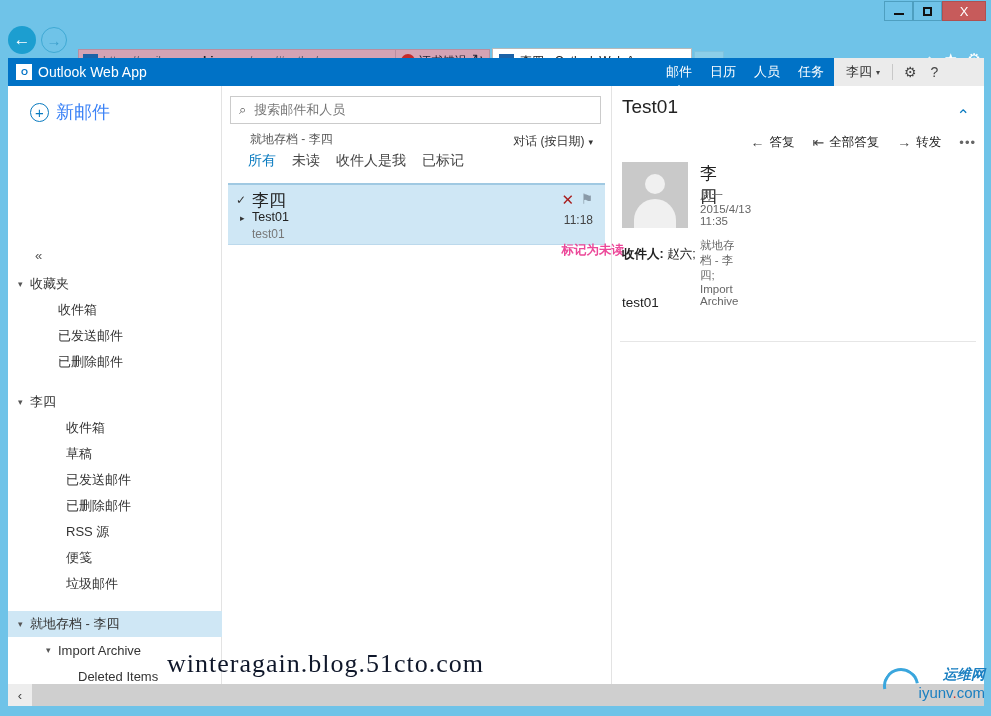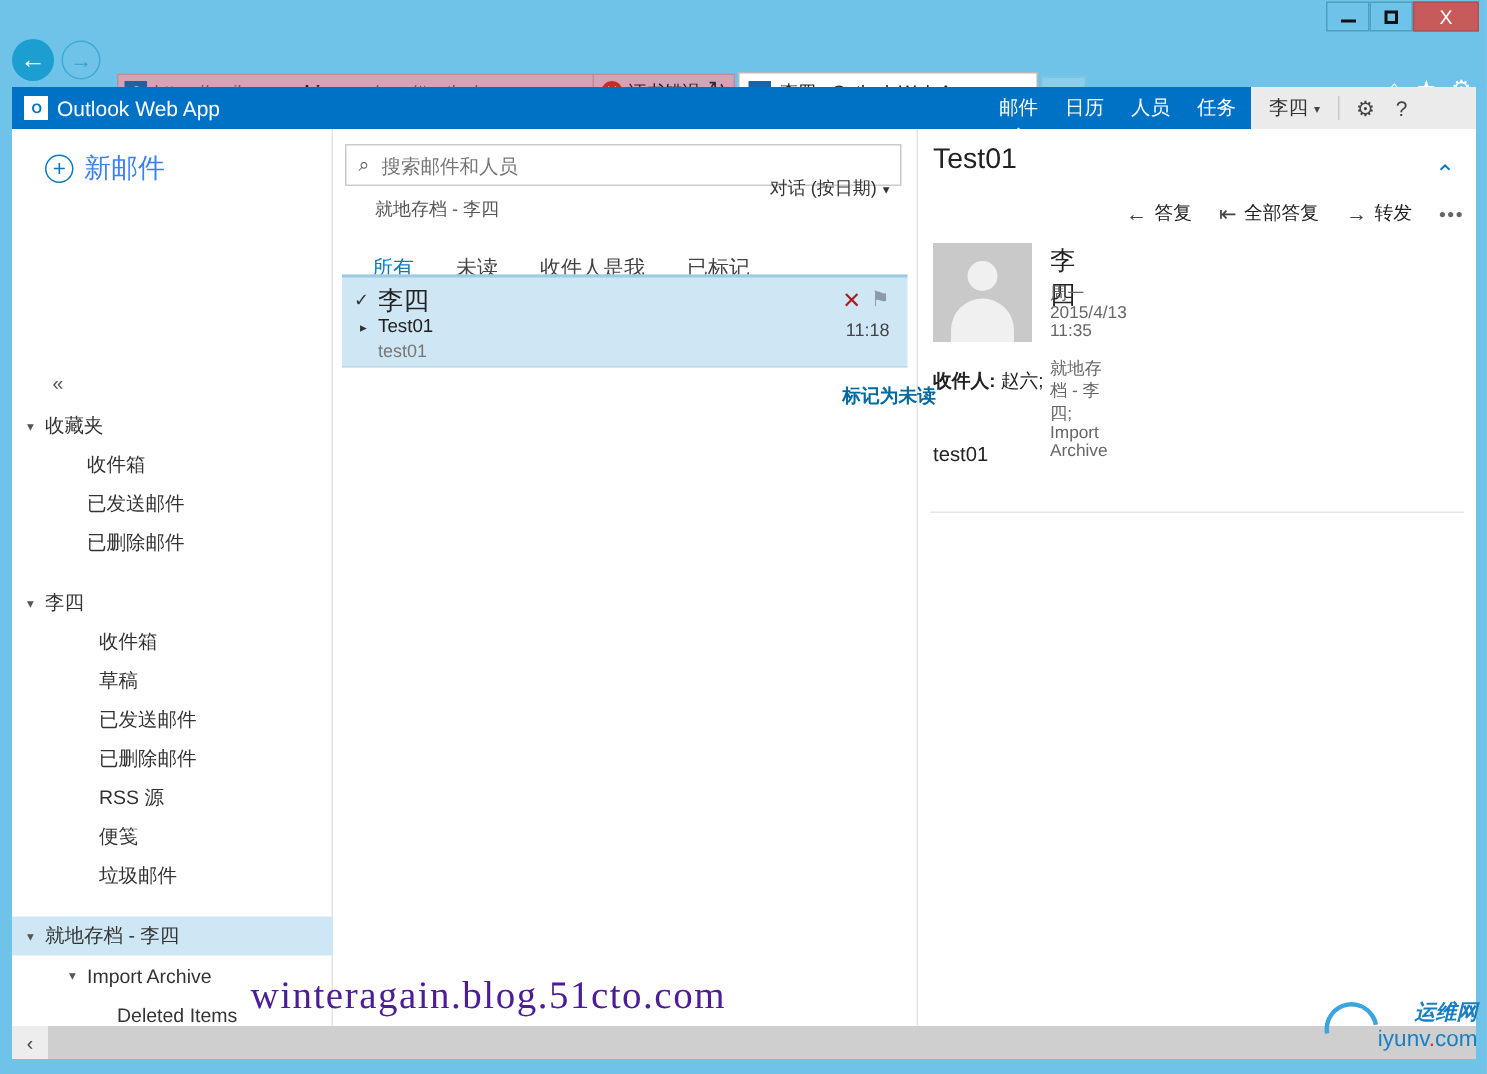--- a/index.html
+++ b/index.html
@@ -198,32 +198,32 @@
     background: #fff; border-right: 1px solid #e3e3e3;
   }
   #searchbox {
     position: absolute; left: 8px; top: 10px; width: 371px; height: 28px;
     border: 1px solid #cbcbcb; display: flex; align-items: center;
     padding-left: 8px; background: #fff;
   }
   #search-icon { color: #555; font-size: 13px; margin-right: 8px; }
   #search-input {
     border: none; outline: none; font-size: 13px; color: #777;
-    width: 320px; font-family: Liberation Sans, sans-serif; background: transparent;
+    width: 320px; font-family: Liberation Serif, serif; background: transparent;
   }
   #list-context {
     position: absolute; left: 28px; top: 45px; font-size: 12px; color: #555;
   }
   #list-sort {
-    position: absolute; right: 18px; top: 31px; font-size: 12px; color: #333;
+    position: absolute; right: 18px; top: 47px; font-size: 12px; color: #333;
     cursor: pointer;
   }
   #list-sort .caret { font-size: 9px; margin-left: 4px; }
   #list-filters {
-    position: absolute; left: 26px; top: 84px; display: flex; gap: 28px;
+    position: absolute; left: 26px; top: 66px; display: flex; gap: 16px;
   }
   #list-filters .filter {
     font-size: 14px; color: #444; cursor: pointer;
   }
   #list-filters .filter.active { color: #0a7bc0; }
   #msg-list { position: absolute; left: 6px; top: 97px; width: 377px; }
   .msg-item {
     position: relative; height: 62px; background: #cfe7f5;
     border-top: 2px solid #a0c9e2; border-bottom: 1px solid #bcd9ec;
     padding: 6px 10px 0 10px; cursor: pointer;
@@ -296,39 +296,39 @@
   #rp-sender-name {
     position: absolute; left: 78px; top: 0; font-size: 17px; color: #222;
   }
   #rp-sender-date {
     position: absolute; left: 78px; top: 26px; font-size: 11.5px; color: #666;
   }
   #rp-sender-folder {
     position: absolute; left: 78px; top: 44px; font-size: 11.5px; color: #666; margin-top: 32px;
   }
   #rp-markunread {
-    position: absolute; right: -2px; top: 94px; font-size: 12.5px;
-    color: #0369a1; font-weight: bold; white-space: nowrap; cursor: pointer;
+    position: absolute; right: -2px; top: 80px; font-size: 12.5px;
+    color: #ec4899; font-weight: bold; white-space: nowrap; cursor: pointer;
   }
   #rp-to {
     position: absolute; left: 10px; top: 160px; font-size: 12.5px; color: #222;
   }
   #rp-to b { font-weight: bold; }
   #rp-body {
     position: absolute; left: 10px; top: 209px; font-size: 13.5px; color: #222;
   }
   #rp-rule {
     position: absolute; left: 8px; top: 255px; width: 356px; height: 1px;
     background: #e6e6e6;
   }
 
   
   #watermark {
     position: absolute; left: 167px; top: 649px; font-size: 26px;
-    color: #4c1d95; font-family: "Liberation Serif", "DejaVu Serif", serif;
+    color: #0f172a; font-family: "Liberation Serif", "DejaVu Serif", serif;
     letter-spacing: 1px; z-index: 40; pointer-events: none;
   }
   
   #sitelogo {
     position: absolute; right: 6px; bottom: 6px; width: 104px; height: 44px;
     z-index: 40;
   }
   #sitelogo-top {
     display: flex; align-items: center; justify-content: flex-end;
   }

